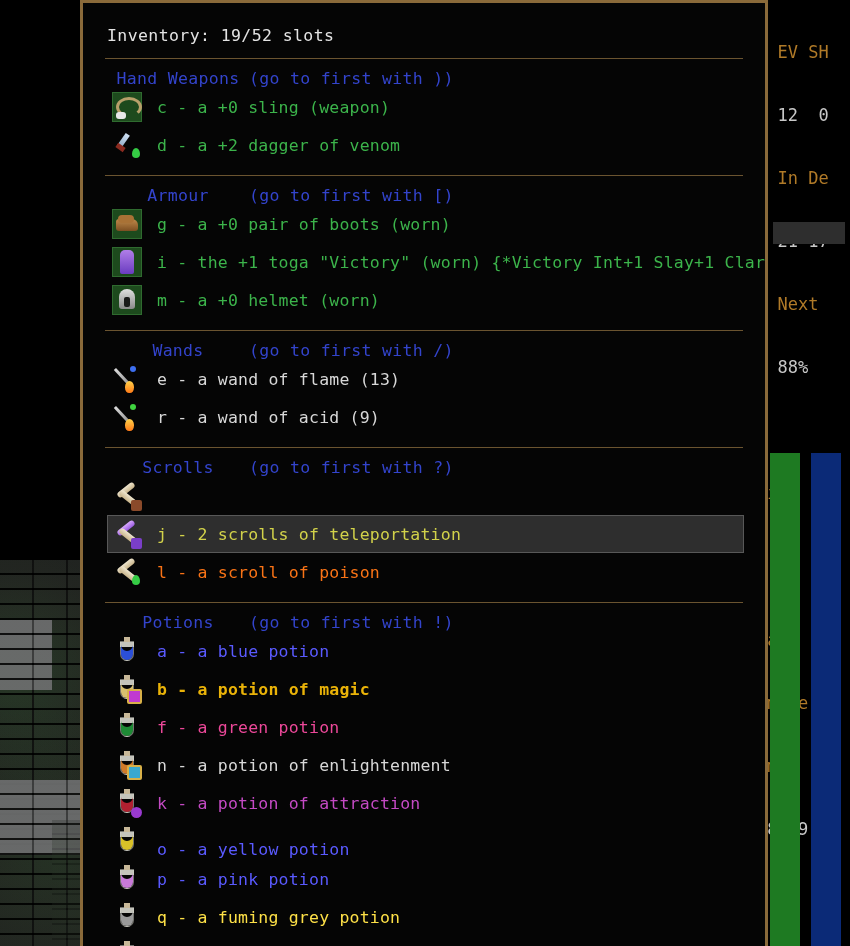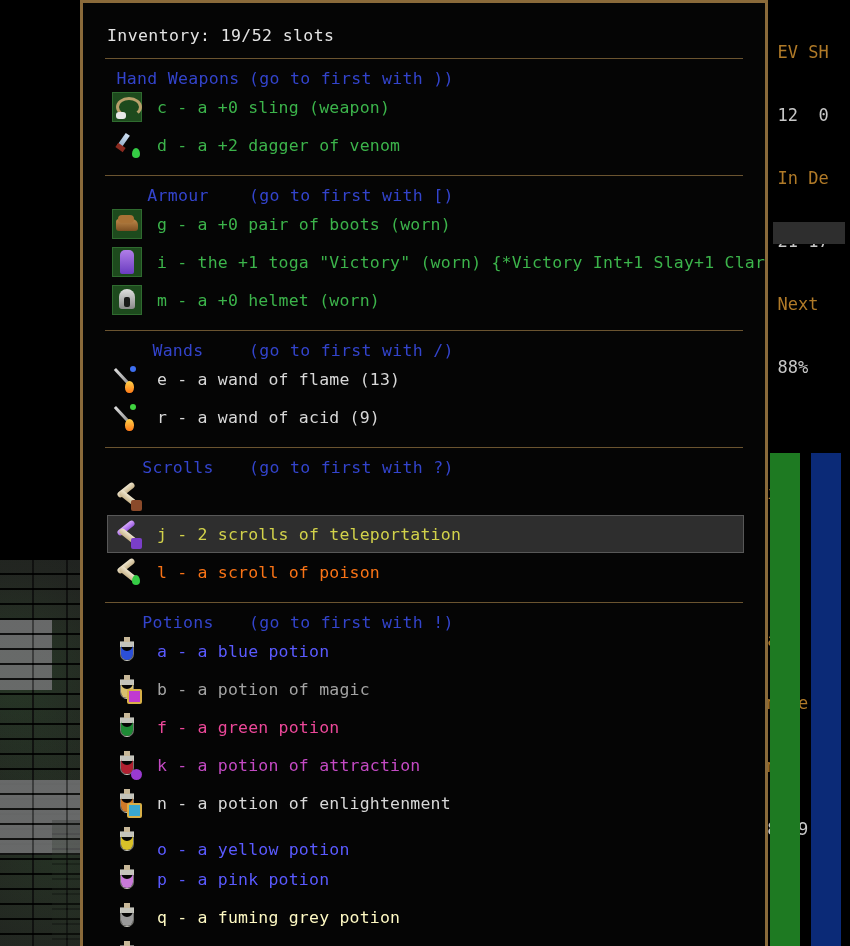--- a/index.html
+++ b/index.html
@@ -345,59 +345,59 @@
         <span class="item-icon">
           <span class="g flask" style="color:#2b4fd8"></span>
         </span>
         <span class="item-label" style="color: rgb(90, 90, 255);">a - a blue potion</span>
       </div>
       <div class="item-row">
         <span class="item-icon">
           <span class="g flask" style="color:#d8c070"></span>
           <span class="badge" style="background:#c03ad0;border:2px solid #d8b048"></span>
         </span>
-        <span class="item-label" style="color: #a3a3a3;">b - a potion of magic</span>
+        <span class="item-label" style="color: #eab308; font-weight: bold;">b - a potion of magic</span>
       </div>
       <div class="item-row">
         <span class="item-icon">
           <span class="g flask" style="color:#1e8a35"></span>
         </span>
         <span class="item-label" style="color: #ec4899;">f - a green potion</span>
+      </div>
+      <div class="item-row">
+        <span class="item-icon">
+          <span class="g flask" style="color:#d07a28"></span>
+          <span class="badge" style="background:#3aa8d0;border:2px solid #d8b048"></span>
+        </span>
+        <span class="item-label" style="color: rgb(216, 216, 216);">n - a potion of enlightenment</span>
       </div>
       <div class="item-row">
         <span class="item-icon">
           <span class="g flask" style="color:#b02030"></span>
           <span class="badge" style="background:#9a3ad0;border-radius:50%"></span>
         </span>
         <span class="item-label" style="color: rgb(196, 74, 196);">k - a potion of attraction</span>
       </div>
       <div class="item-row">
         <span class="item-icon">
-          <span class="g flask" style="color:#d07a28"></span>
-          <span class="badge" style="background:#3aa8d0;border:2px solid #d8b048"></span>
-        </span>
-        <span class="item-label" style="color: rgb(216, 216, 216);">n - a potion of enlightenment</span>
-      </div>
-      <div class="item-row">
-        <span class="item-icon">
           <span class="g flask" style="color:#d8c028"></span>
         </span>
         <span class="item-label" style="color: rgb(90, 90, 255); margin-top: 16px;">o - a yellow potion</span>
       </div>
       <div class="item-row">
         <span class="item-icon">
           <span class="g flask" style="color:#c87ad8"></span>
         </span>
         <span class="item-label" style="color: rgb(90, 90, 255);">p - a pink potion</span>
       </div>
       <div class="item-row">
         <span class="item-icon">
           <span class="g flask" style="color:#9a9a9a"></span>
         </span>
-        <span class="item-label" style="color: #fef9c3;">q - a fuming grey potion</span>
+        <span class="item-label" style="color: #fde047;">q - a fuming grey potion</span>
       </div>
       <div class="item-row">
         <span class="item-icon">
           <span class="g flask" style="color:#c8b060"></span>
         </span>
         <span class="item-label" style="color: rgb(210, 210, 74);">s - a potion of heal wounds</span>
       </div>
     </div>
 </div>
 

